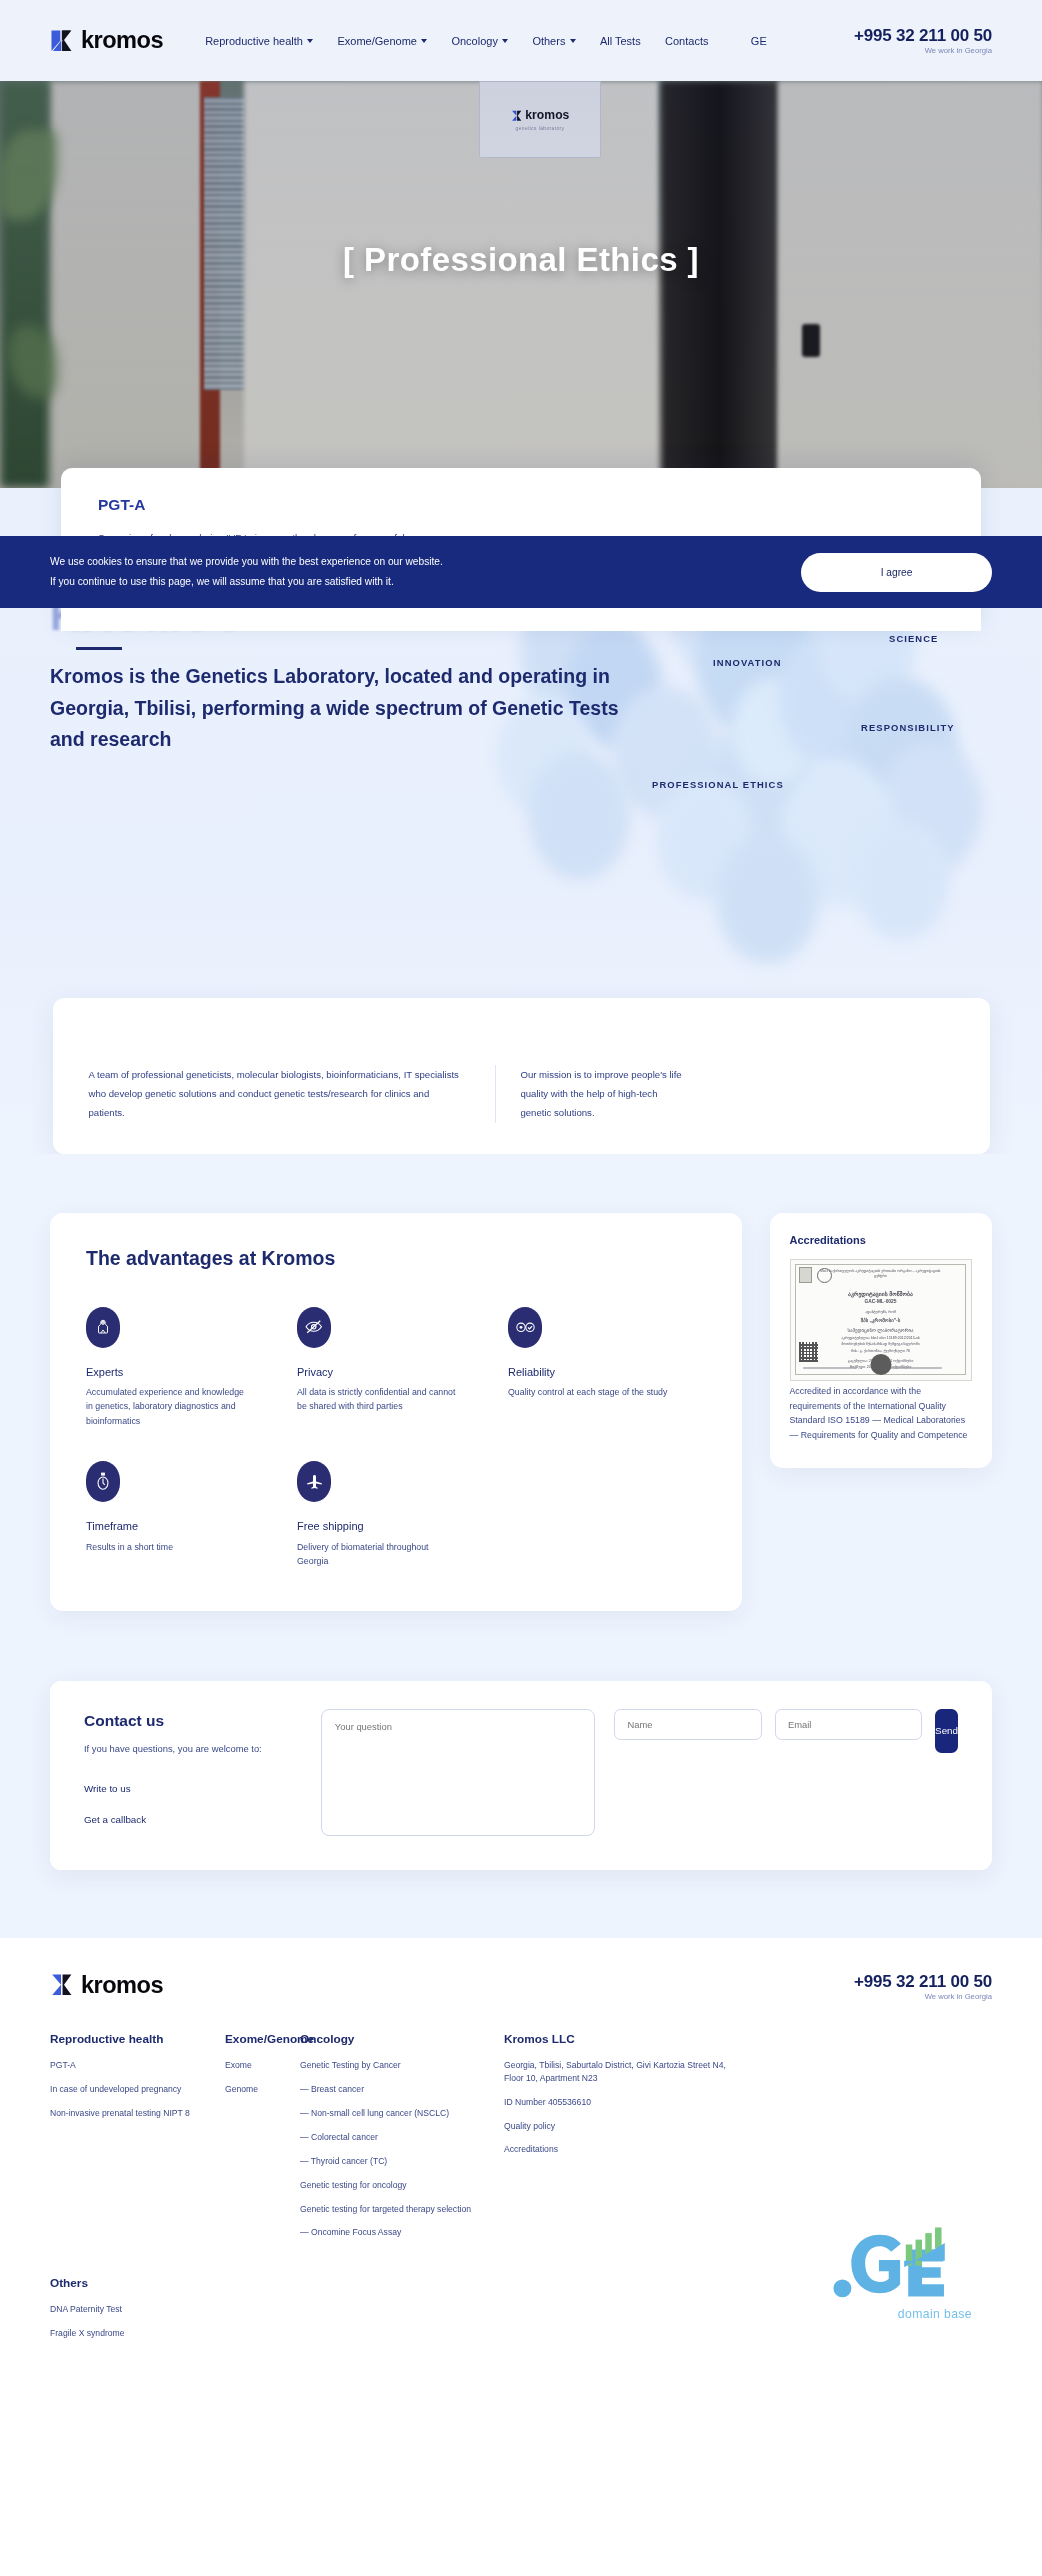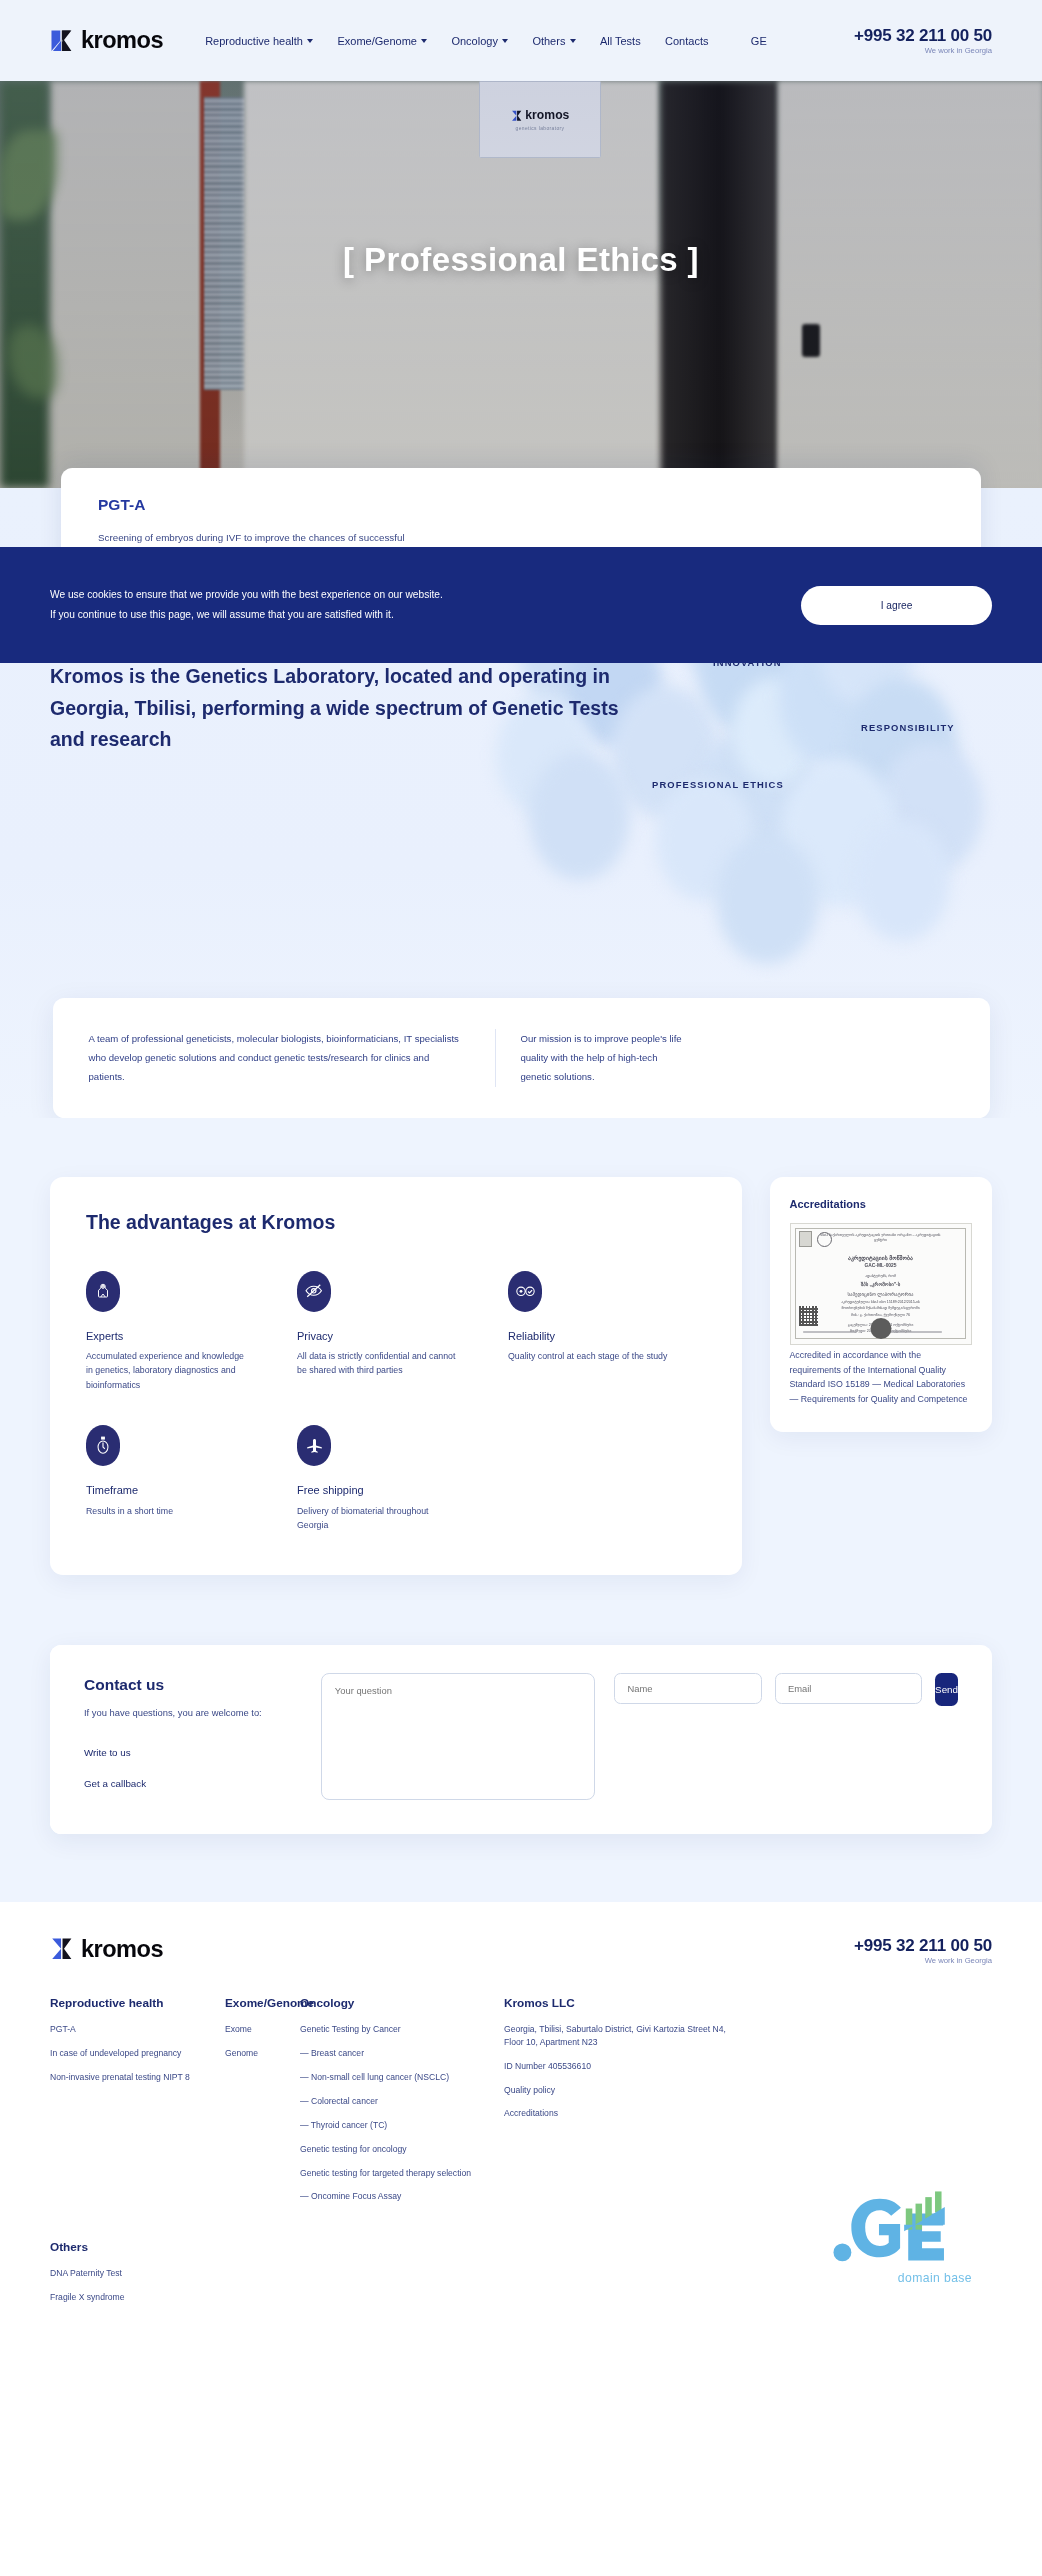--- a/index.html
+++ b/index.html
@@ -72,21 +72,21 @@
     position: absolute; left: 61px; top: 468px; width: 920px; height: 163px;
     background: #ffffff; border-radius: 11.4px 11.4px 0 0;
     box-shadow: 0 -4.9px 23px rgba(23,38,97,.10);
     padding: 28px 37px; z-index: 20;
   }
   .pgt-title { font-size: 15.5px; font-weight: 700; color: #2438a0; }
   .pgt-desc { font-size: 9.8px; color: #3a4887; margin-top: 16.3px; line-height: 1.55; }
 
   
   .cookie {
-    position: absolute; left: 0; top: 547px; width: 1042px; height: 116px;
+    position: absolute; left: 0; top: 536px; width: 1042px; height: 72px;
     background: #182a7e; display: flex; align-items: center;
     padding: 0 50px; z-index: 50;
   }
   .cookie-text { font-size: 10.2px; color: #ffffff; line-height: 1.95; }
   .cookie-btn {
     margin-left: auto; width: 191px; height: 39px; background: #ffffff;
     border-radius: 19.5px; border: none; color: #14215e; font-size: 10.2px;
     font-family: inherit; cursor: pointer; display: flex; align-items: center; justify-content: center;
   }
 
@@ -122,21 +122,21 @@
     position: absolute; font-size: 9.4px; font-weight: 600; letter-spacing: 1.1px;
     color: #1d2a6e; z-index: 4; white-space: nowrap;
   }
 
   
   .mission {
     margin: 0 auto; width: 937px; background: #fff; border-radius: 11.4px;
     box-shadow: 0 6.5px 28px rgba(23,38,97,.08); padding: 31px 36px; display: flex;
     position: relative; z-index: 5; margin-top: 31px;
   }
-  .mission-col { font-size: 9.6px; color: #2f3e86; line-height: 2.0; }
+  .mission-col { font-size: 9.6px; color: #2f3e86; line-height: 2.0; margin-top: 36px; }
   .mission-col:nth-child(1){ width: 47%; padding-right: 28px; }
   .mission-col:nth-child(2){ width: 25%; padding: 0 24.4px; border-left: 0.8px solid #dfe5f4; }
   .mission-col:nth-child(3){ width: 28%; padding-left: 24.4px; border-left: 0.8px solid #dfe5f4; }
 
   
   .adv-wrap {
     background: linear-gradient(180deg,#eef4fe, #eef4fe);
     padding: 59px 50px 49px; display: flex; gap: 28px; align-items: flex-start;
   }
   .adv-card {
@@ -188,21 +188,21 @@
   .q-area {
     width: 274px; height: 127px; border: 0.8px solid #cfd8e8; border-radius: 8.1px;
     padding: 11.4px 13px; font-size: 9.4px; color: #99a3c0; font-family: inherit; resize: none; background:#fff;
   }
   .q-right { flex: 1; display: flex; flex-direction: row; gap: 13px; }
   .inp {
     height: 31px; border: 0.8px solid #cfd8e8; border-radius: 6.5px; padding: 0 12.2px;
     font-size: 9.4px; color: #99a3c0; font-family: inherit; background: #fff;
   }
   .send-btn {
-    height: 33px; border-radius: 6.5px; background: #18267c; color: #fff; border: none;
+    height: 44px; border-radius: 6.5px; background: #18267c; color: #fff; border: none;
     font-size: 9.8px; font-family: inherit; cursor: pointer;
   }
 
   
   .footer { background: #fff; padding: 34px 50px 24.4px; position: relative; }
   .footer-top { display: flex; align-items: flex-start; }
   .footer-phone { margin-left: auto; text-align: right; }
   .footer-cols { display: flex; margin-top: 31px; }
   .fcol { }
   .fcol:nth-child(1){ width: 175px; }

